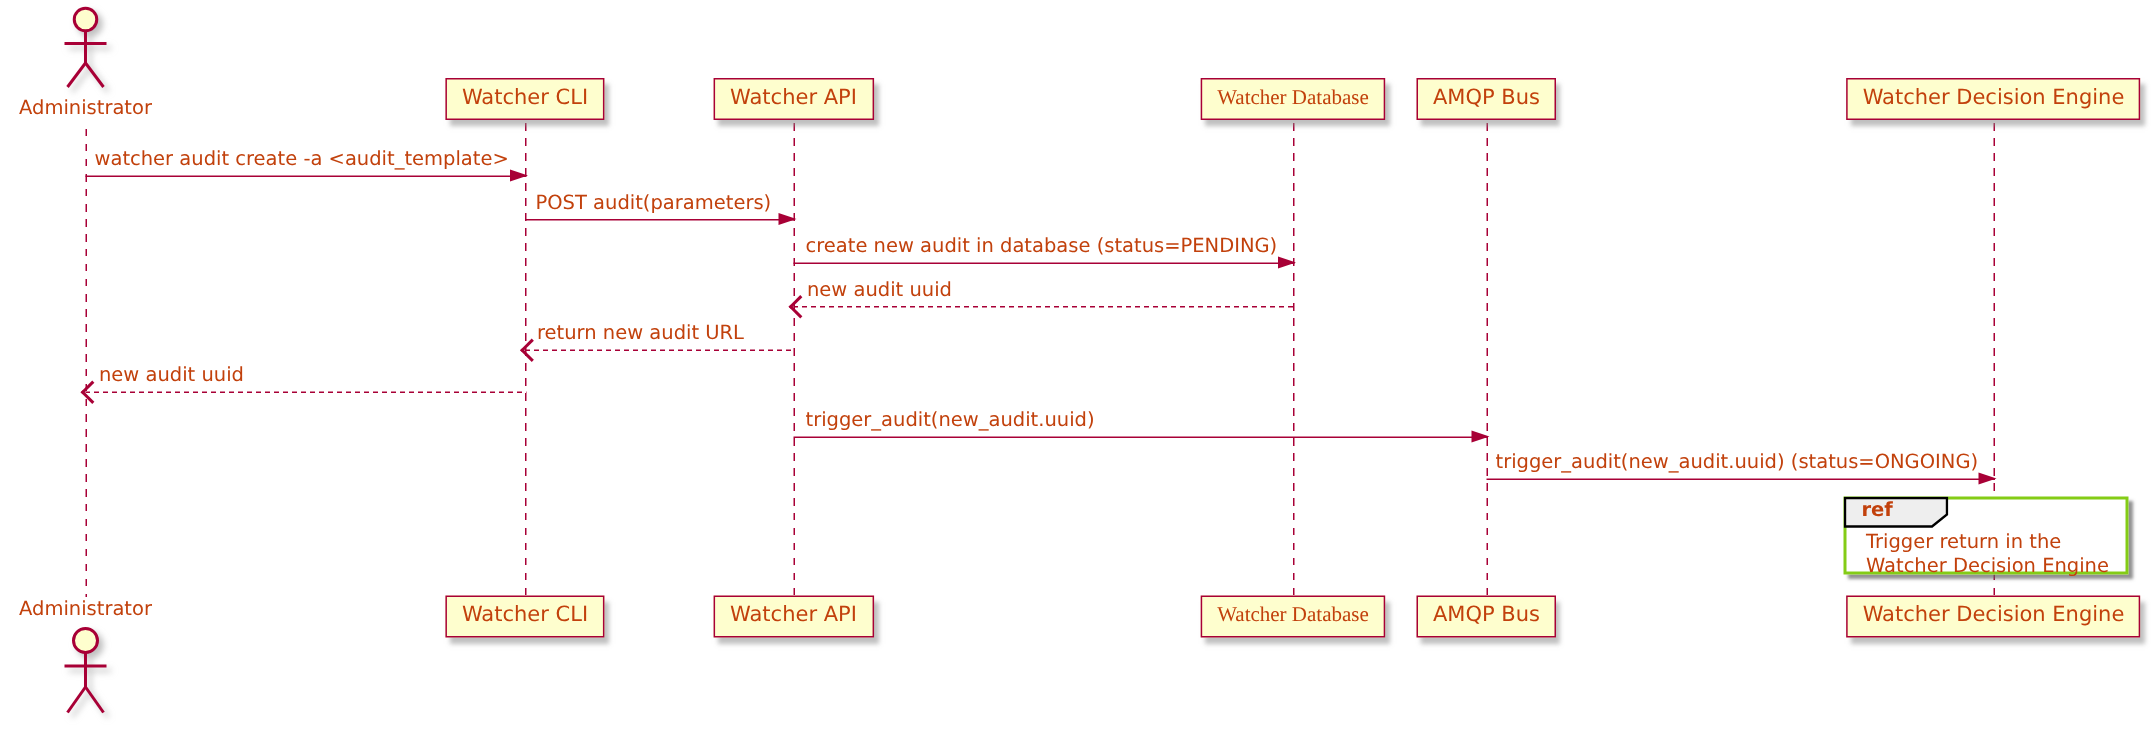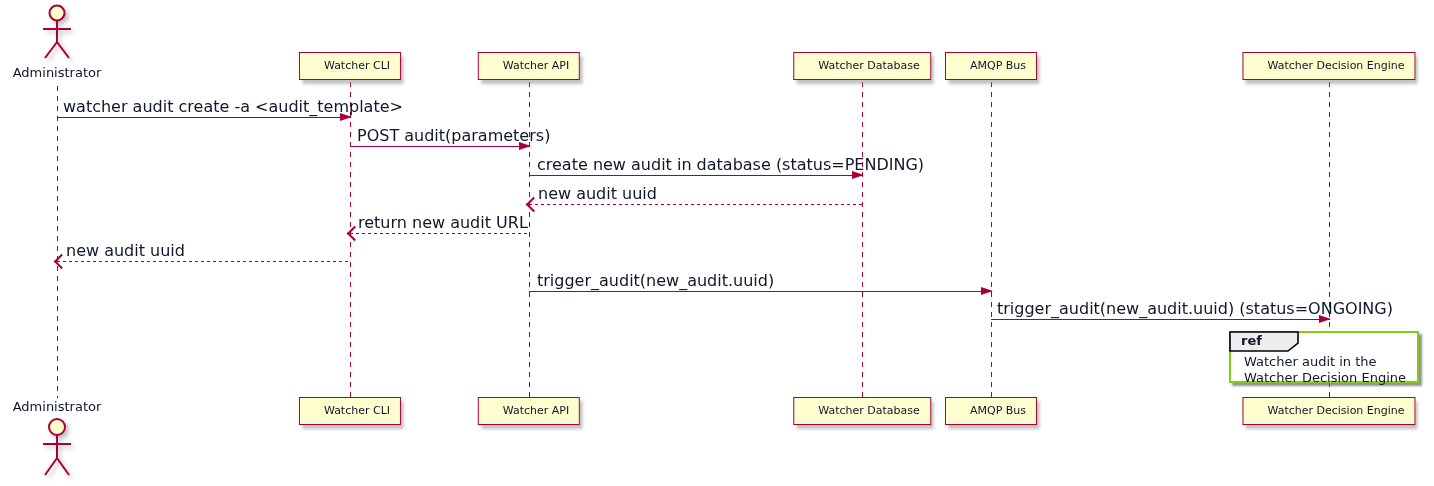--- a/index.html
+++ b/index.html
@@ -1,21 +1,21 @@
 <!DOCTYPE html>
 <html><head>
 <meta charset="utf-8">
 <style>
   html,body{margin:0;padding:0;background:#ffffff;}
   #canvas{
     position:relative;
     width:1434px;height:486px;
     background:#ffffff;
     font-family:"DejaVu Sans","Liberation Sans",sans-serif;
-    color:#0f172a;
+    color:#c2410c;
     overflow:hidden;
   }
   
   .lifeline{
     position:absolute;
     width:1px;
     background:repeating-linear-gradient(to bottom,#A80036 0 5px,transparent 5px 10px);
   }
   .ll-admin{left:57px;top:86px;height:312px;}
   .ll-wcli {left:350px;top:82px;height:315px;}
@@ -23,49 +23,49 @@
   .ll-wdb  {left:862px;top:82px;height:315px;}
   .ll-amqp {left:991px;top:82px;height:315px;}
   .ll-wde  {left:1329px;top:82px;height:315px;}
 
   
   .participant{
     position:absolute;
     transform:translateX(-50%);
     background:#FEFECE;
     border:1.8px solid #A80036;
-    padding:4px 10px 5px 24px;
-    font-size:11px;
+    padding:4px 10px 5px 10px;
+    font-size:14px;
     white-space:nowrap;
     box-shadow:3px 4px 3px rgba(140,140,140,0.55);
     line-height:17px;
   }
   .row-top .participant{top:52px;}
   .row-bottom .participant{top:397px;}
   .px-wcli{left:350px;}
   .px-wapi{left:529px;}
-  .px-wdb {left:862px;}
+  .px-wdb {left:862px;font-family:Liberation Serif, serif;}
   .px-amqp{left:991px;}
   .px-wde {left:1329px;}
 
   
   .actor-figure{position:absolute;filter:drop-shadow(3px 3px 2px rgba(140,140,140,0.55));}
   .actor-top{left:39px;top:3px;}
   .actor-bottom{left:39px;top:416px;}
   .actor-label{
     position:absolute;left:57px;transform:translateX(-50%);
     font-size:13px;white-space:nowrap;
   }
   .actor-label-top{top:65px;}
   .actor-label-bottom{top:399px;}
 
   
   .msg{position:absolute;}
   .msg-label{
-    font-size:16px;height:14px;line-height:14px;
+    font-size:13px;height:14px;line-height:14px;
     margin-bottom:3px;white-space:nowrap;
   }
   .line{position:relative;height:1px;width:100%;}
   .line.solid{background:#A80036;}
   .line.dashed{background:repeating-linear-gradient(to right,#A80036 0 3px,transparent 3px 6px);}
   .ah-right{
     position:absolute;right:-1px;top:-4px;width:0;height:0;
     border-left:12px solid #A80036;
     border-top:4px solid transparent;
     border-bottom:4px solid transparent;
@@ -177,21 +177,21 @@
       </div>
   </div>
 
   <div class="ref-box">
     <div class="ref-tab">
       <svg width="70" height="21" viewBox="0 0 70 21">
         <polygon points="1,1 69,1 69,12 59,20 1,20" fill="#EEEEEE" stroke="#000000" stroke-width="1.6"></polygon>
       </svg>
       <span class="ref-keyword">ref</span>
     </div>
-    <div class="ref-text first">Watcher audit in the</div>
+    <div class="ref-text first">Trigger return in the</div>
     <div class="ref-text">Watcher Decision Engine</div>
   </div>
 
   <div class="row-bottom">
     <div class="participant px-wcli"><span>Watcher CLI</span></div>
     <div class="participant px-wapi"><span>Watcher API</span></div>
     <div class="participant px-wdb"><span>Watcher Database</span></div>
     <div class="participant px-amqp"><span>AMQP Bus</span></div>
     <div class="participant px-wde"><span>Watcher Decision Engine</span></div>
   </div>

